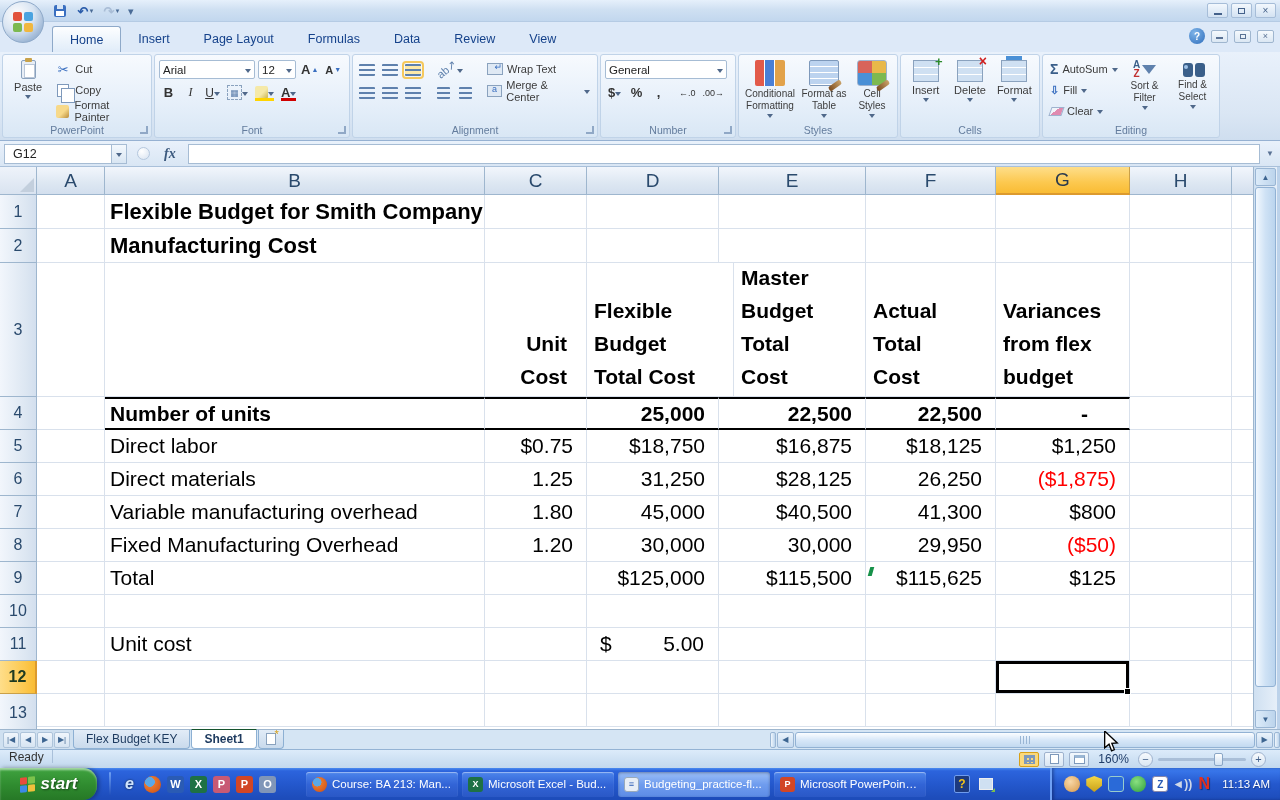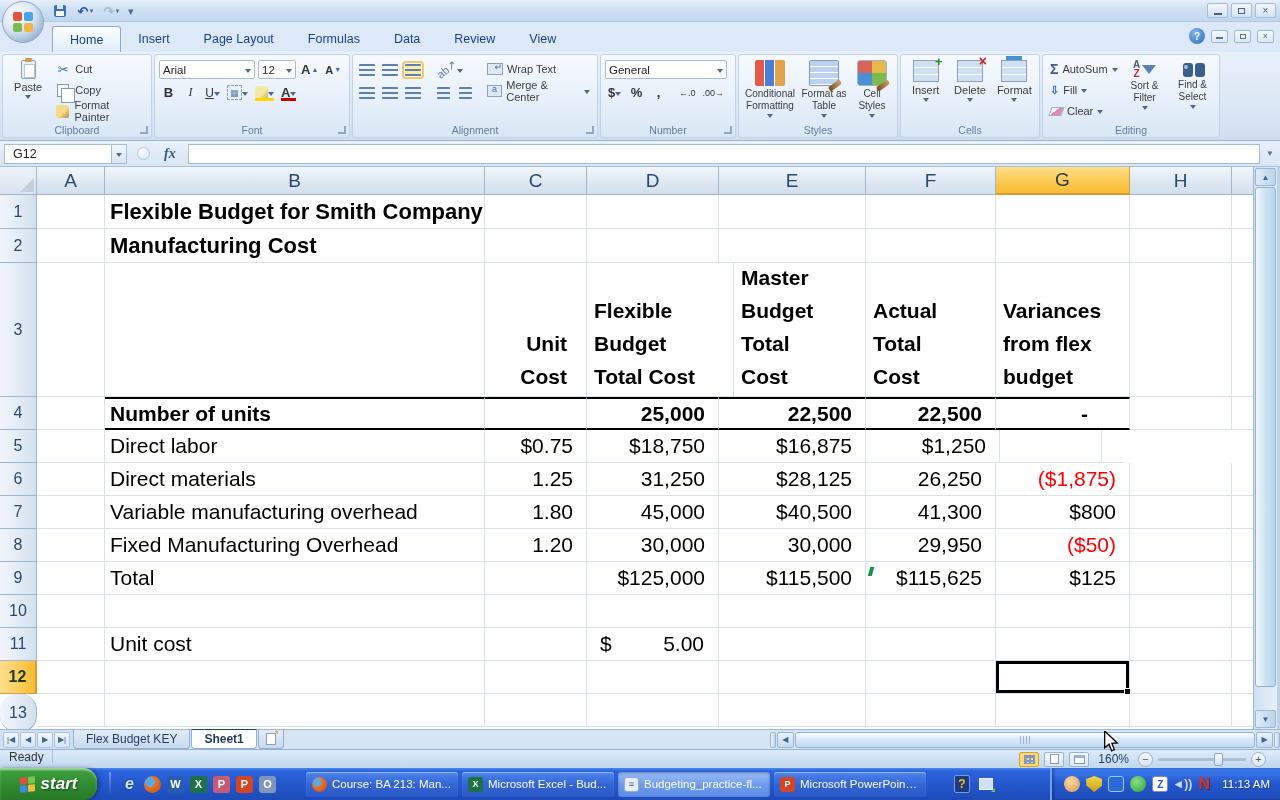--- a/index.html
+++ b/index.html
@@ -286,21 +286,21 @@
             <span>Copy</span>
           </div>
         <div class="sbtn">
             <span class="icn">
               <span class="fpic"></span>
             </span>
             <span>Format Painter</span>
           </div>
       </div>
     </div>
-    <div class="rglab"><span>Clipboard</span></div>
+    <div class="rglab"><span>PowerPoint</span></div>
     <span class="dlg"></span>
   </div>
 
   <div class="rgroup" style="width:196px">
     <div class="rgbody">
       <div class="fcol">
         <div class="frow">
           <div class="selbox" style="width:96px">
               <span>Arial</span>
               <span class="ddv"></span>
@@ -626,20 +626,23 @@
       </div>
       <div class="cell cC" style="width: 102px; height: 33px;">
         <span class="ct num">$0.75</span>
       </div>
       <div class="cell cD" style="width: 132px; height: 33px;">
         <span class="ct num">$18,750</span>
       </div>
       <div class="cell cE" style="width: 147px; height: 33px;">
         <span class="ct num">$16,875</span>
       </div>
+      <div class="cell cF" style="width: 130px; height: 33px;">
+        <span class="ct num">$18,125</span>
+      </div>
       <div class="cell cG" style="width: 134px; height: 33px; align-items: center;">
         <span class="ct num">$1,250</span>
       </div>
       <div class="cell cH" style="width: 102px; height: 33px;"></div>
       <div class="cell fill" style="width: 21px; height: 33px;"></div>
     </div>
     <div class="grow">
       <div class="grhead" style="height: 33px;">6</div>
       <div class="cell cA" style="width: 68px; height: 33px;"></div>
       <div class="cell cB" style="width: 380px; height: 33px;">
@@ -770,21 +773,21 @@
       <div class="cell cD" style="width: 132px; height: 33px;"></div>
       <div class="cell cE" style="width: 147px; height: 33px;"></div>
       <div class="cell cF" style="width: 130px; height: 33px;"></div>
       <div class="cell cG active" style="width: 134px; height: 33px;">
         <div class="handle"></div>
       </div>
       <div class="cell cH" style="width: 102px; height: 33px;"></div>
       <div class="cell fill" style="width: 21px; height: 33px;"></div>
     </div>
     <div class="grow">
-      <div class="grhead" style="height: 38px; border-radius: 16px;">13</div>
+      <div class="grhead" style="height: 38px;">13</div>
       <div class="cell cA" style="width: 68px; height: 33px;"></div>
       <div class="cell cB" style="width: 380px; height: 33px;"></div>
       <div class="cell cC" style="width: 102px; height: 33px;"></div>
       <div class="cell cD" style="width: 132px; height: 33px;"></div>
       <div class="cell cE" style="width: 147px; height: 33px;"></div>
       <div class="cell cF" style="width: 130px; height: 33px;"></div>
       <div class="cell cG" style="width: 134px; height: 33px;"></div>
       <div class="cell cH" style="width: 102px; height: 33px;"></div>
       <div class="cell fill" style="width: 21px; height: 33px;"></div>
     </div>

